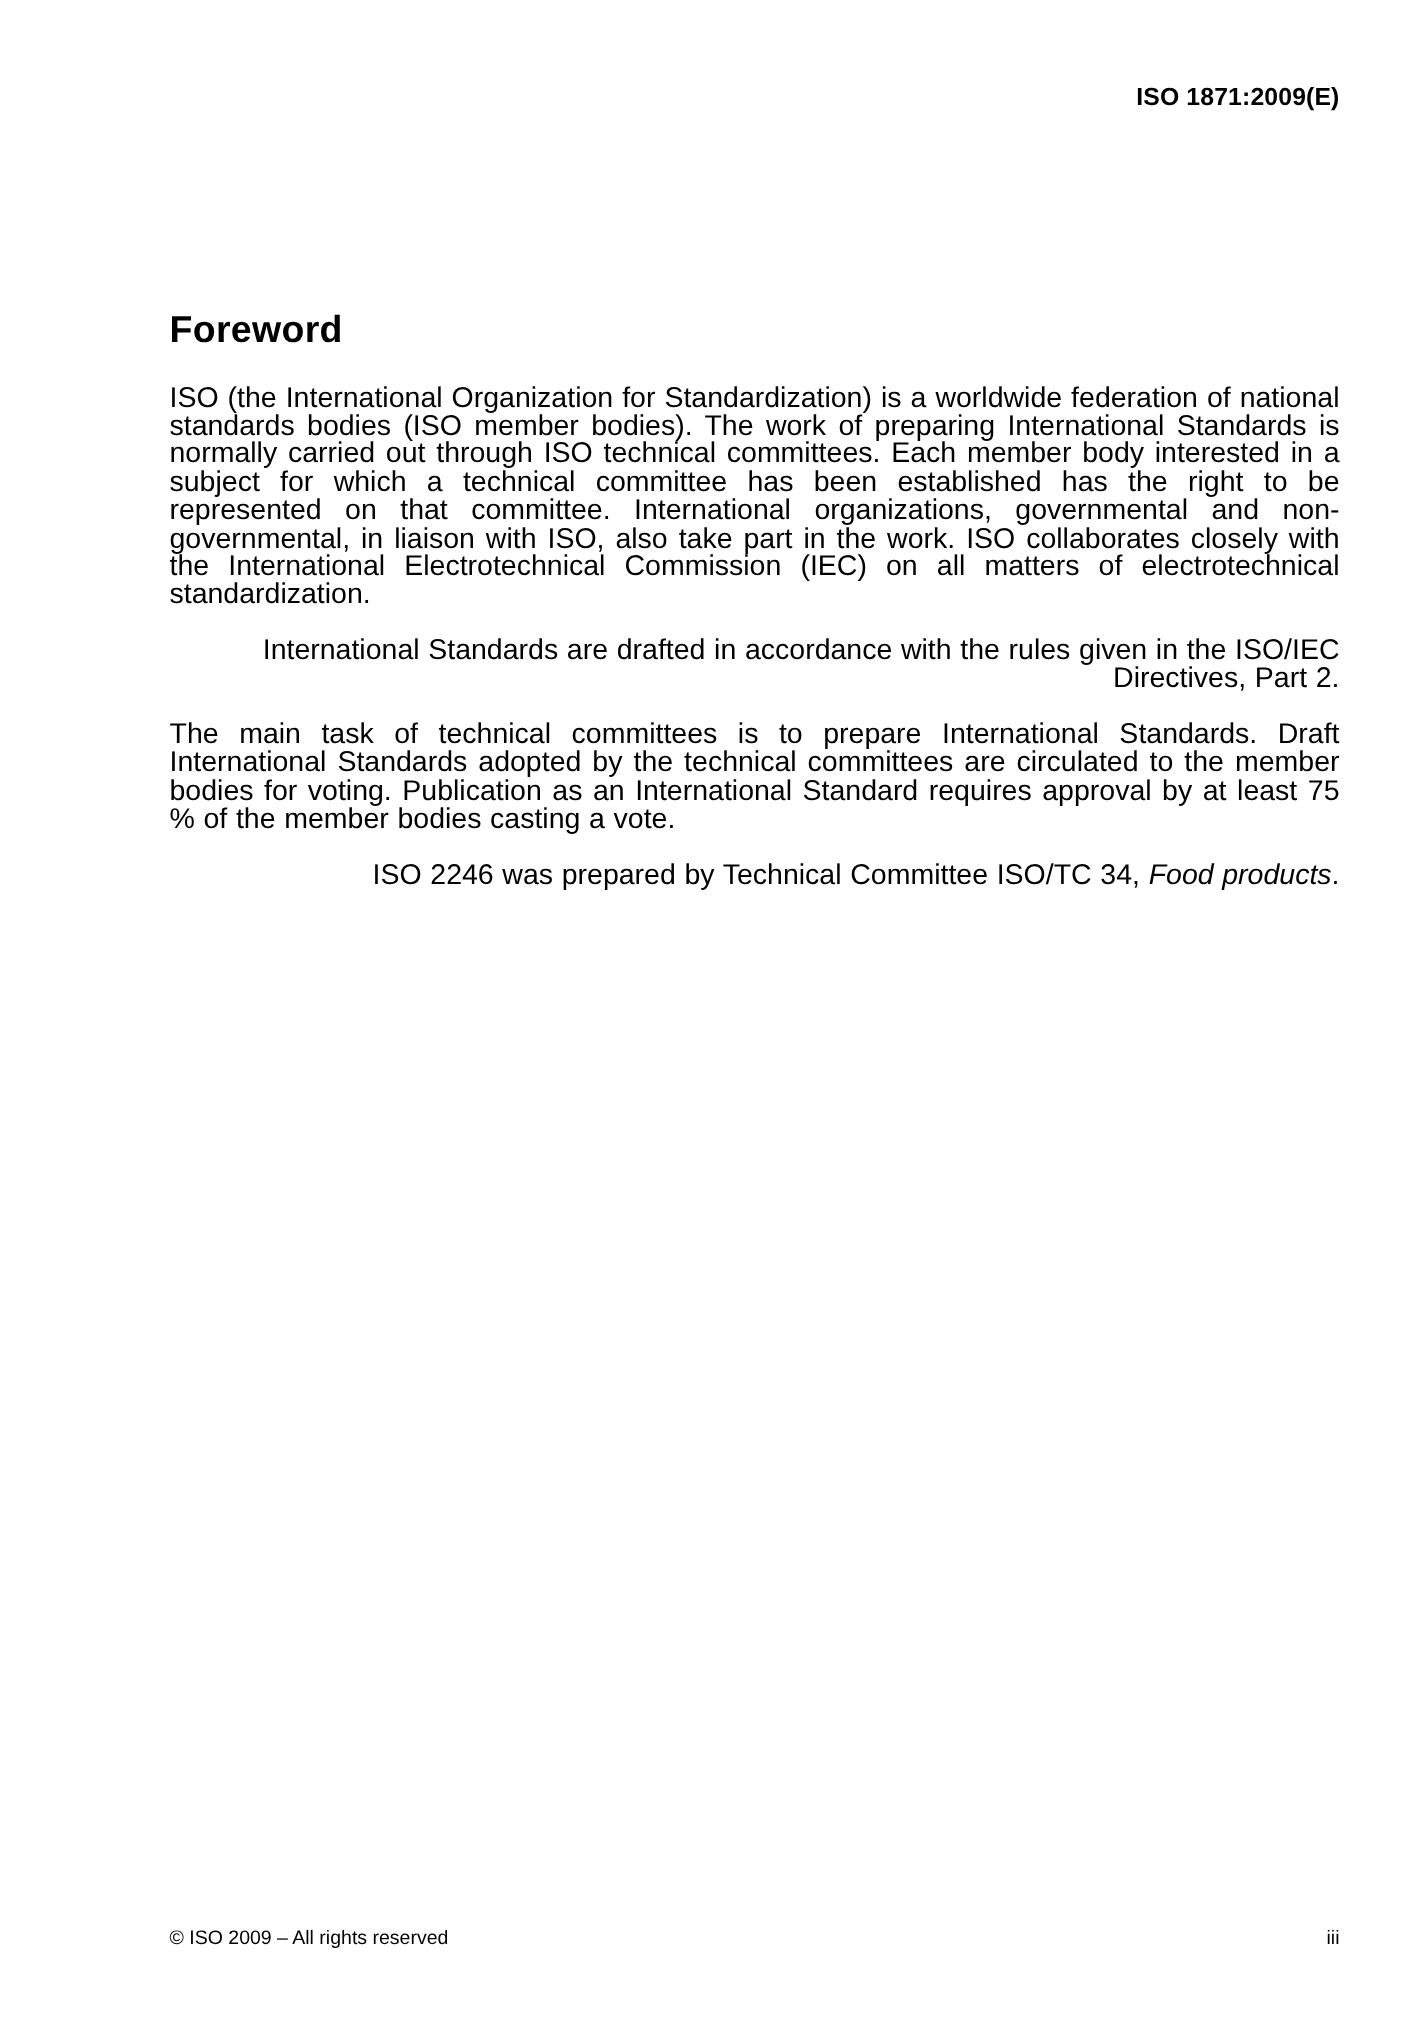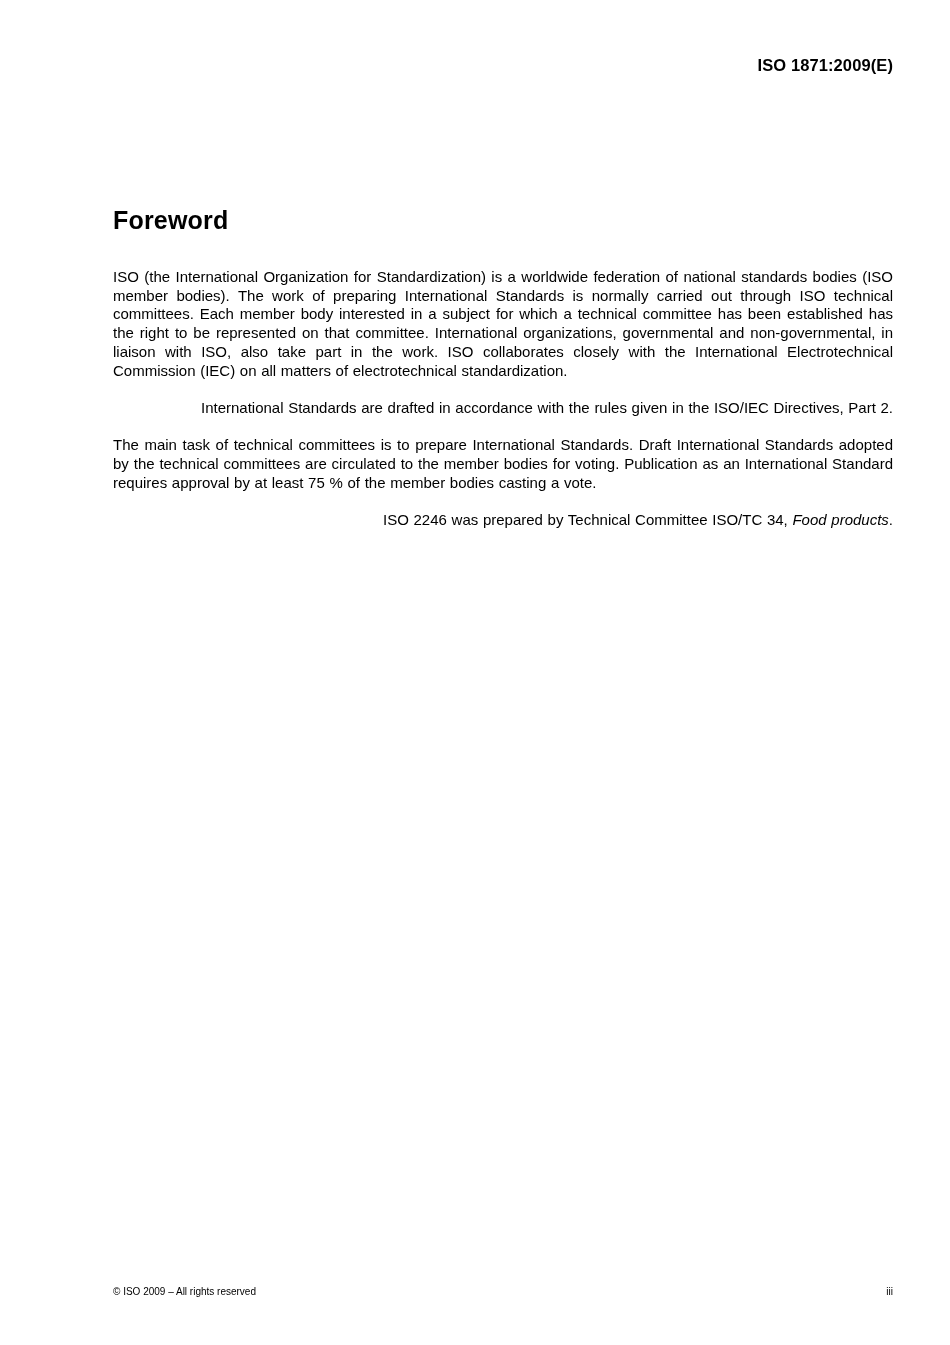--- a/index.html
+++ b/index.html
@@ -35,46 +35,46 @@
     .content {
       position: absolute;
       top: 205px;
       left: 113px;
       width: 780px;
     }
     .foreword-title {
       font-size: 25px;
       font-weight: bold;
       line-height: 30px;
-      margin: 0 0 33px 0;
+      margin: 0 0 22px 0;
       letter-spacing: 0.2px;
     }
     .body-para {
-      font-size: 15px;
+      font-size: 19px;
       line-height: 18.7px;
       text-align: justify;
       margin: 0 0 18.7px 0;
       word-spacing: 0.5px;
     }
     .body-para.single-line {
       text-align: right;
     }
     .italic {
       font-style: italic;
       margin-top: 24px;
     }
     .page-footer {
       position: absolute;
       top: 1284px;
       left: 113px;
       right: 57px;
       display: flex;
       justify-content: space-between;
       align-items: baseline;
-      font-size: 10px;
+      font-size: 13px;
       line-height: 16px;
       text-align: right;
     }
   </style>
 </head>
 <body>
 
 <div class="page">
 
   <div class="running-header">ISO 1871:2009(E)</div>

